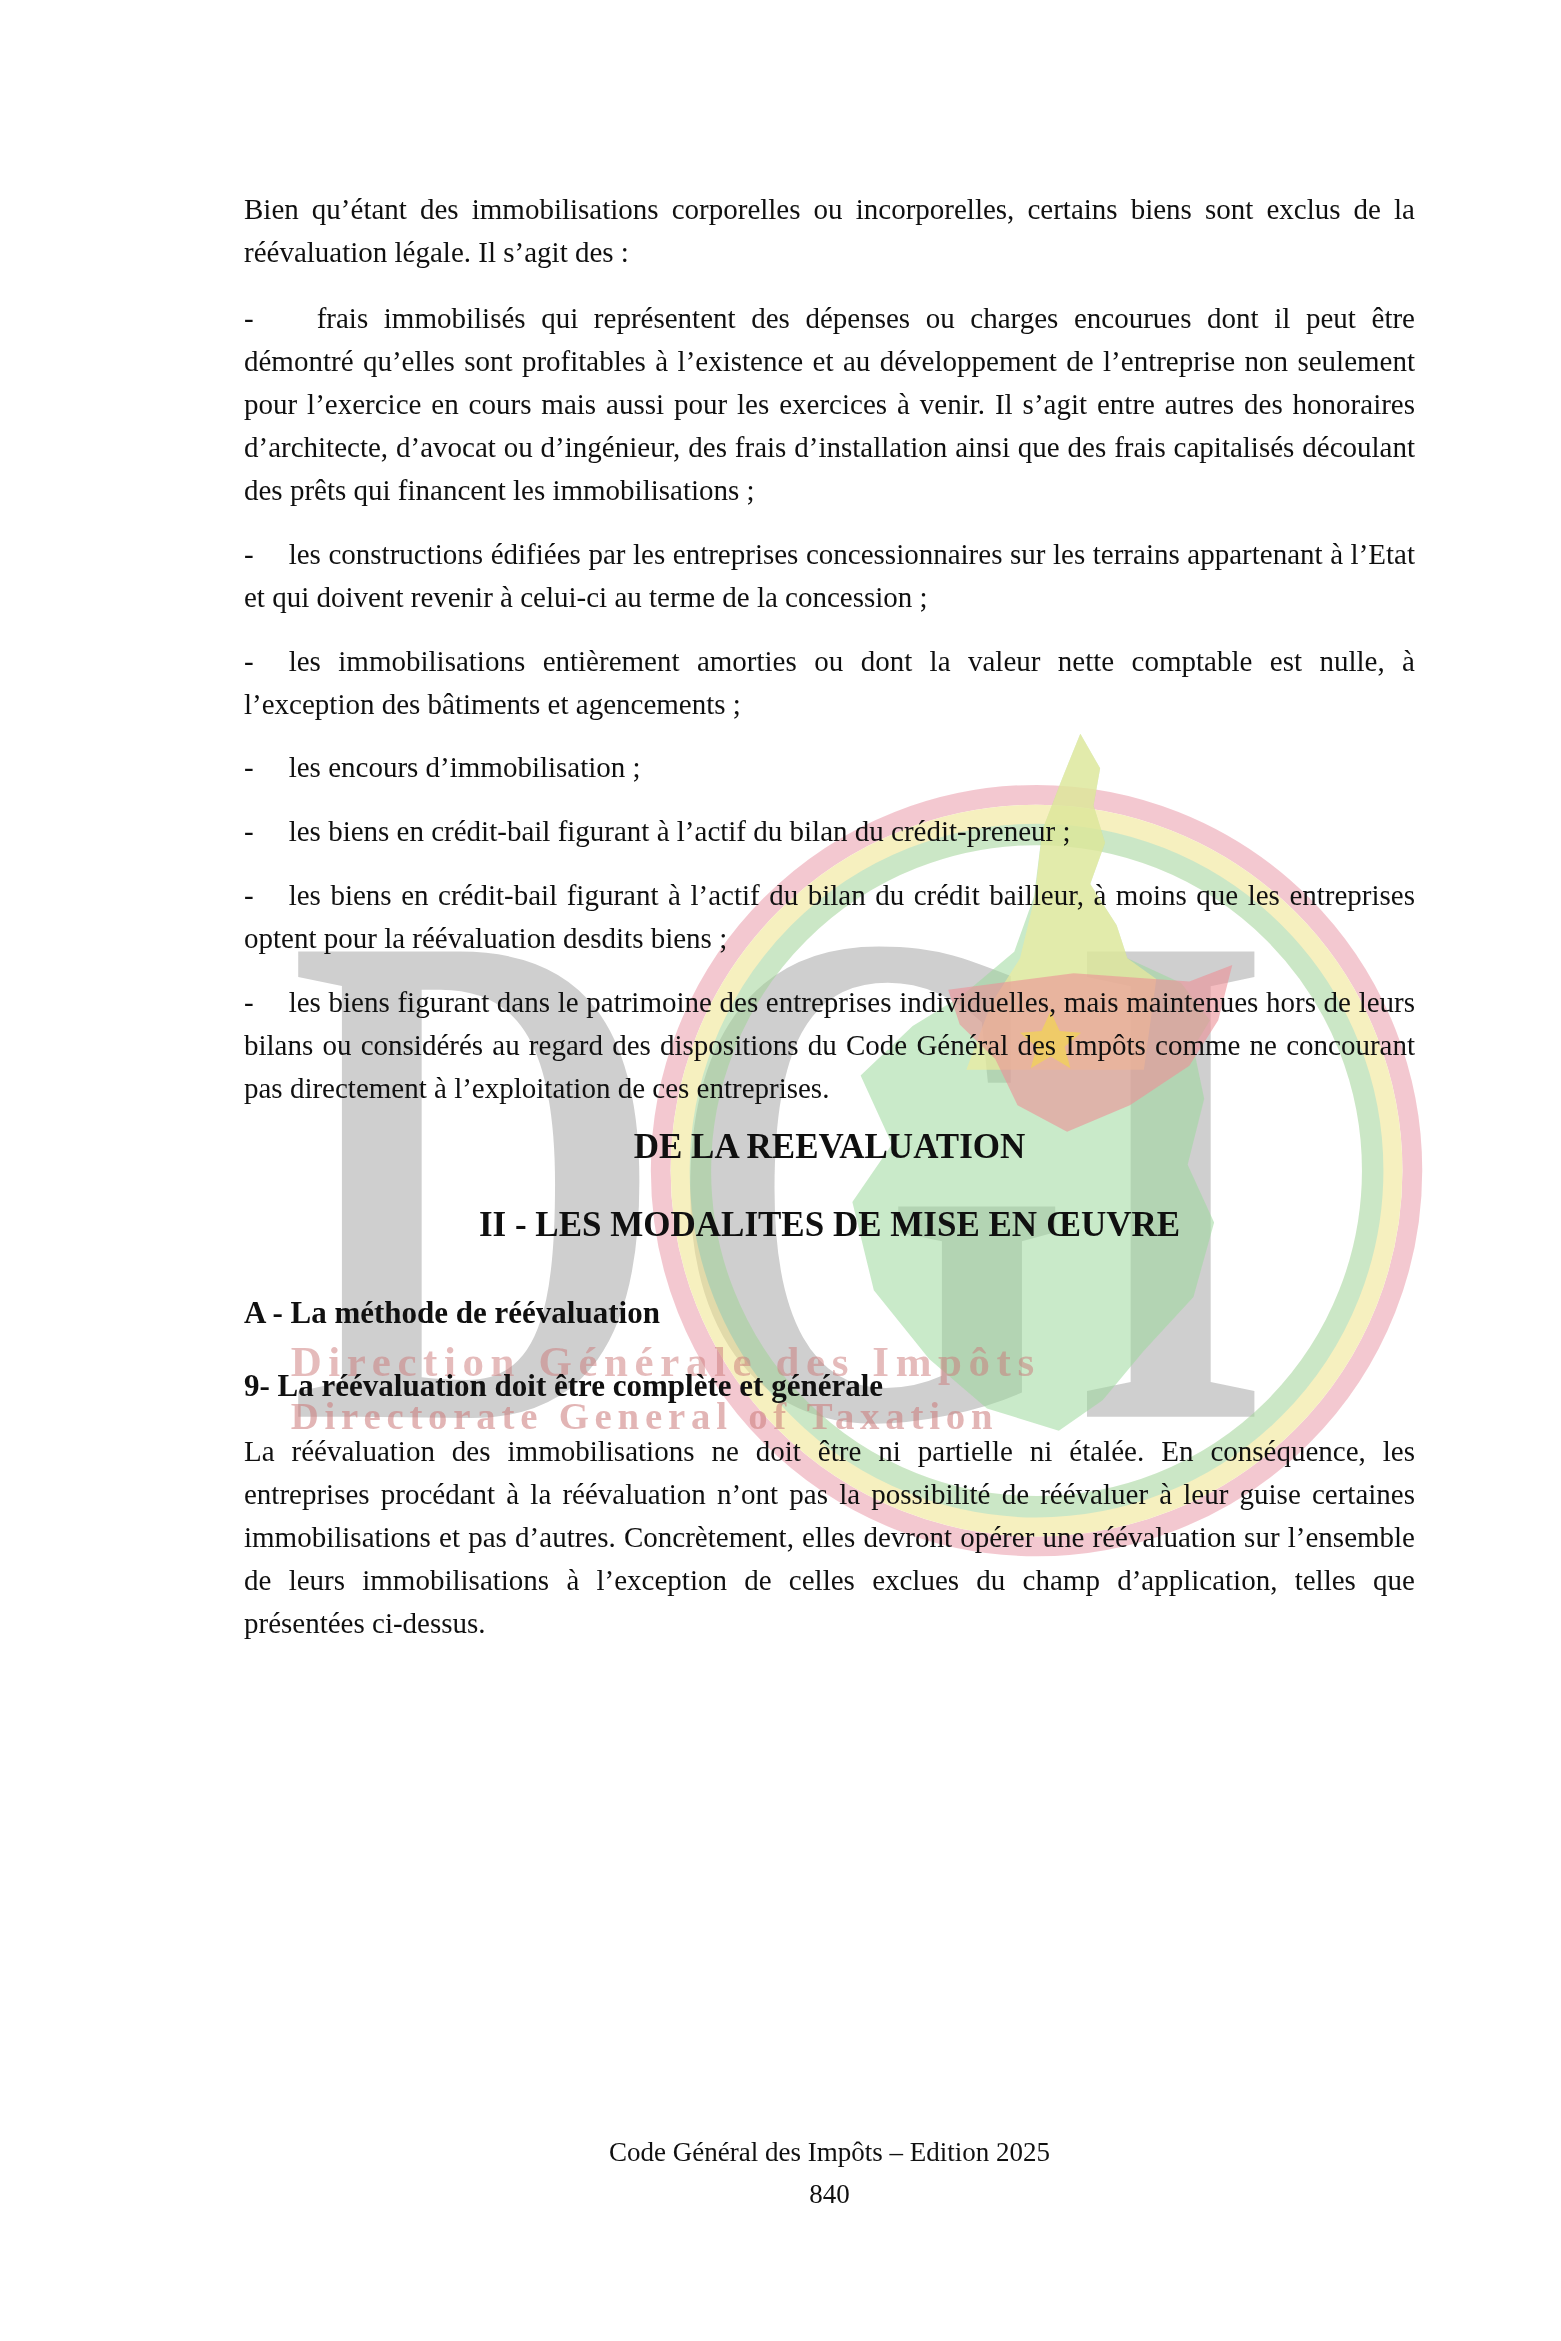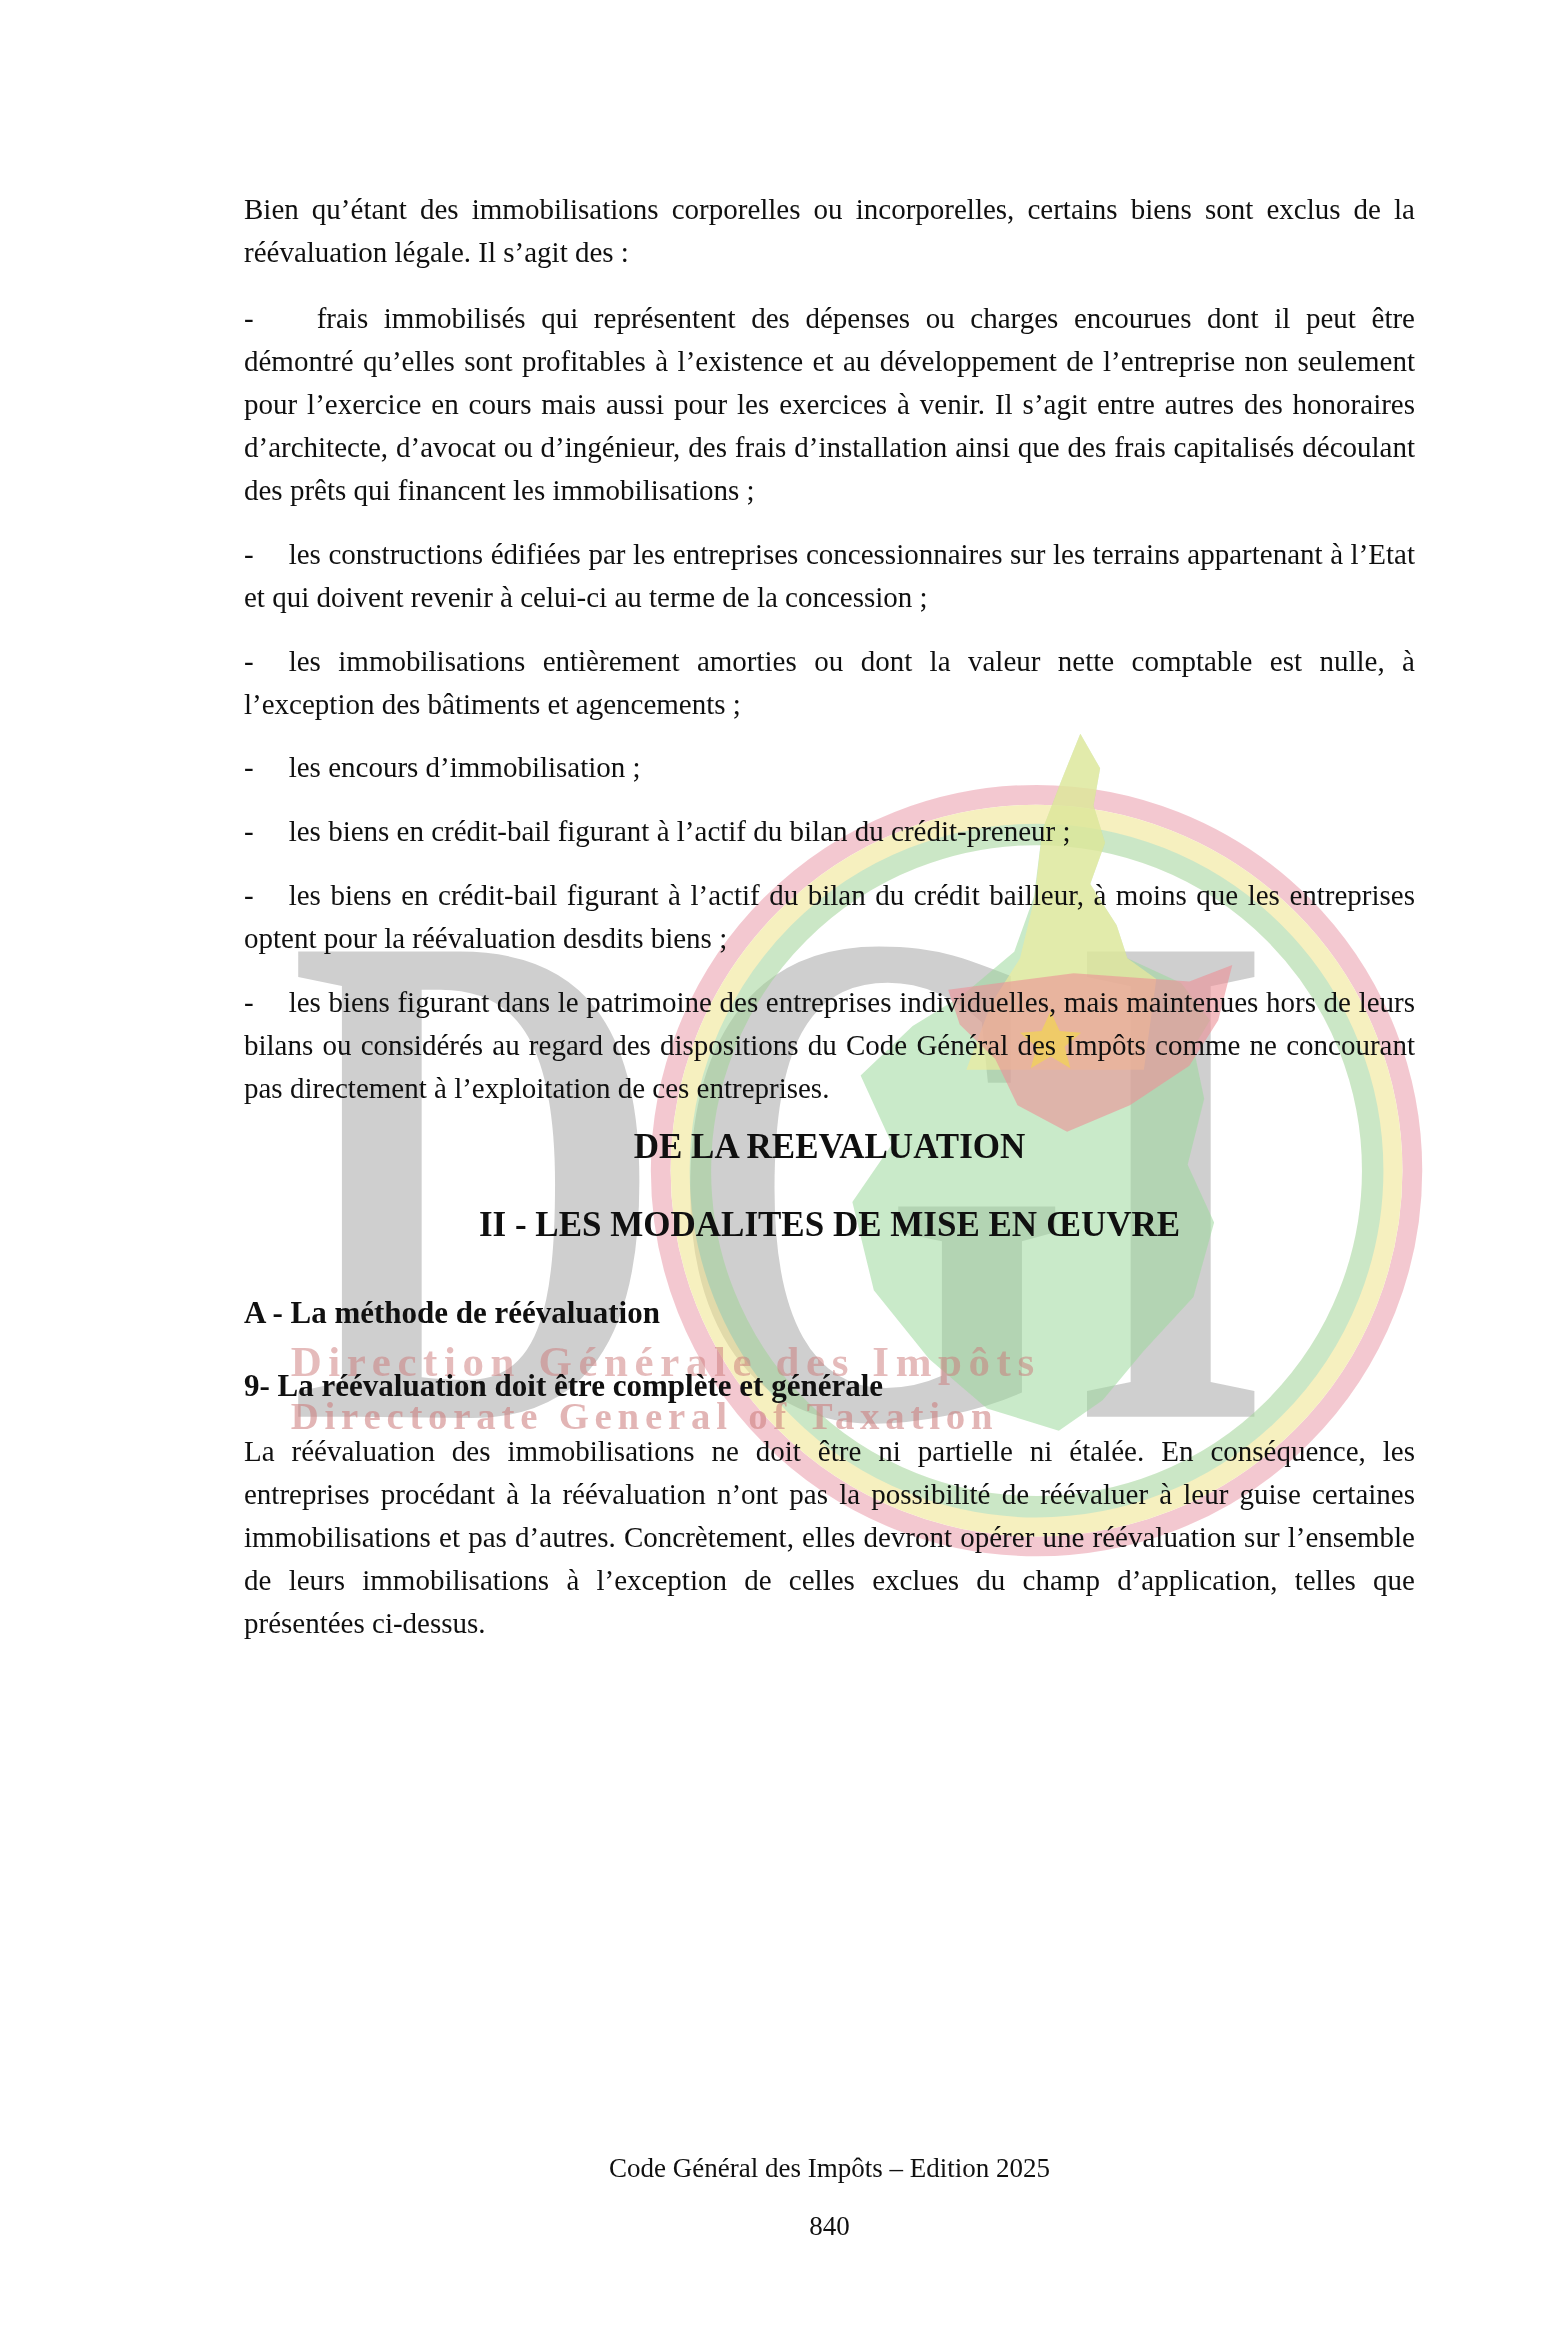--- a/index.html
+++ b/index.html
@@ -21,21 +21,21 @@
   .bullet.m28{margin-top:23px !important;}
   .gap{display:inline-block;width:35px;}
   .gap.wide{width:63px;}
   .sec2{margin-top:35px !important;text-align:center !important;font-weight:bold;font-size:35px !important;line-height:43px;}
   .sec2-l2{margin-top:15px !important;}
   .h-a{margin-top:45px !important;font-weight:bold;font-size:31px !important;line-height:40px;text-align:right;}
   .h-1{margin-top:30px !important;font-weight:bold;font-size:31px !important;line-height:40px;text-align:left !important;}
   .para-a{margin-top:23px !important;}
 
   .footer{position:absolute;left:244px;top:2131px;width:1171px;z-index:2;text-align:center;font-size:27px;line-height:42px;color:#101010;}
-  .footer div{margin:16px;}
+  .footer div{margin:0;}
 </style>
 </head>
 <body>
 
 <div class="page">
 
   <div class="watermark">
     <svg width="1561" height="2342" viewBox="0 0 1890 2835">
 
       <text class="wm-letters" x="350" y="1715" font-size="860" textLength="1190" lengthAdjust="spacingAndGlyphs" fill="#b2b2b2">DGI</text>

